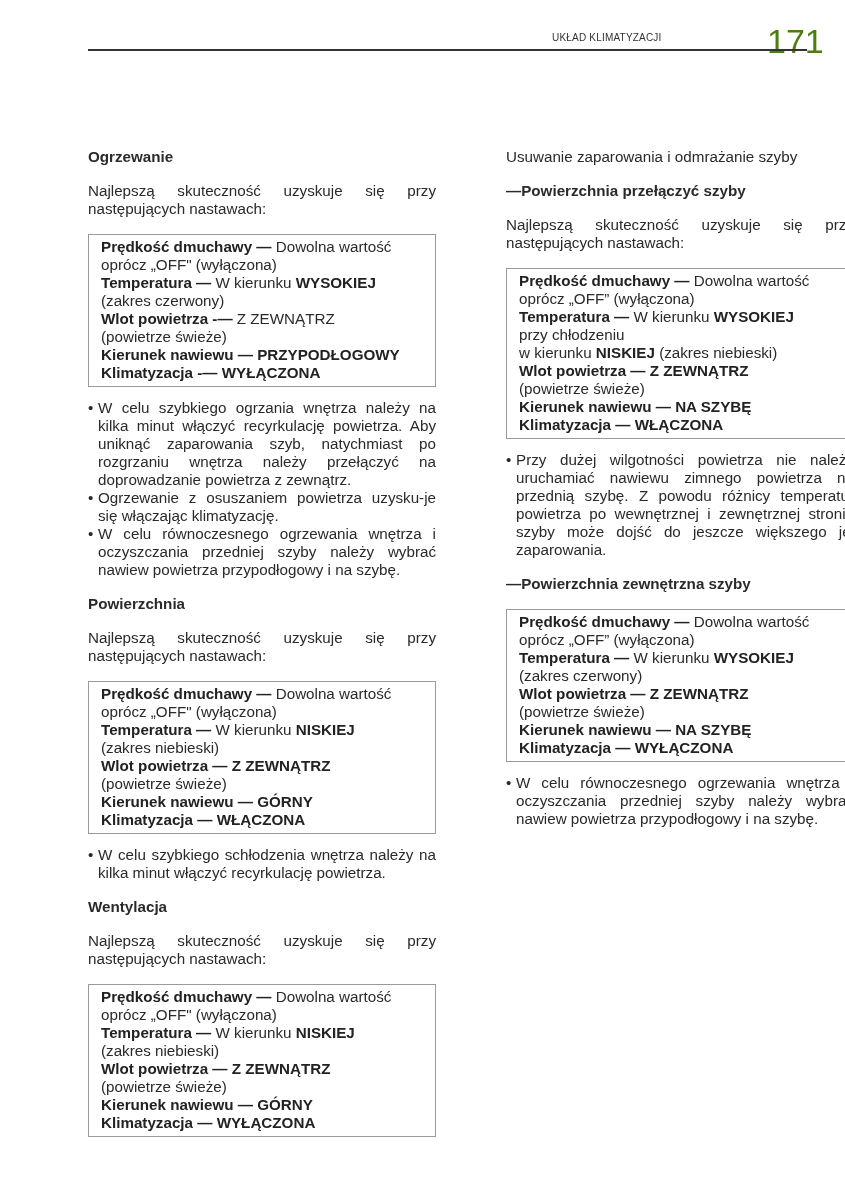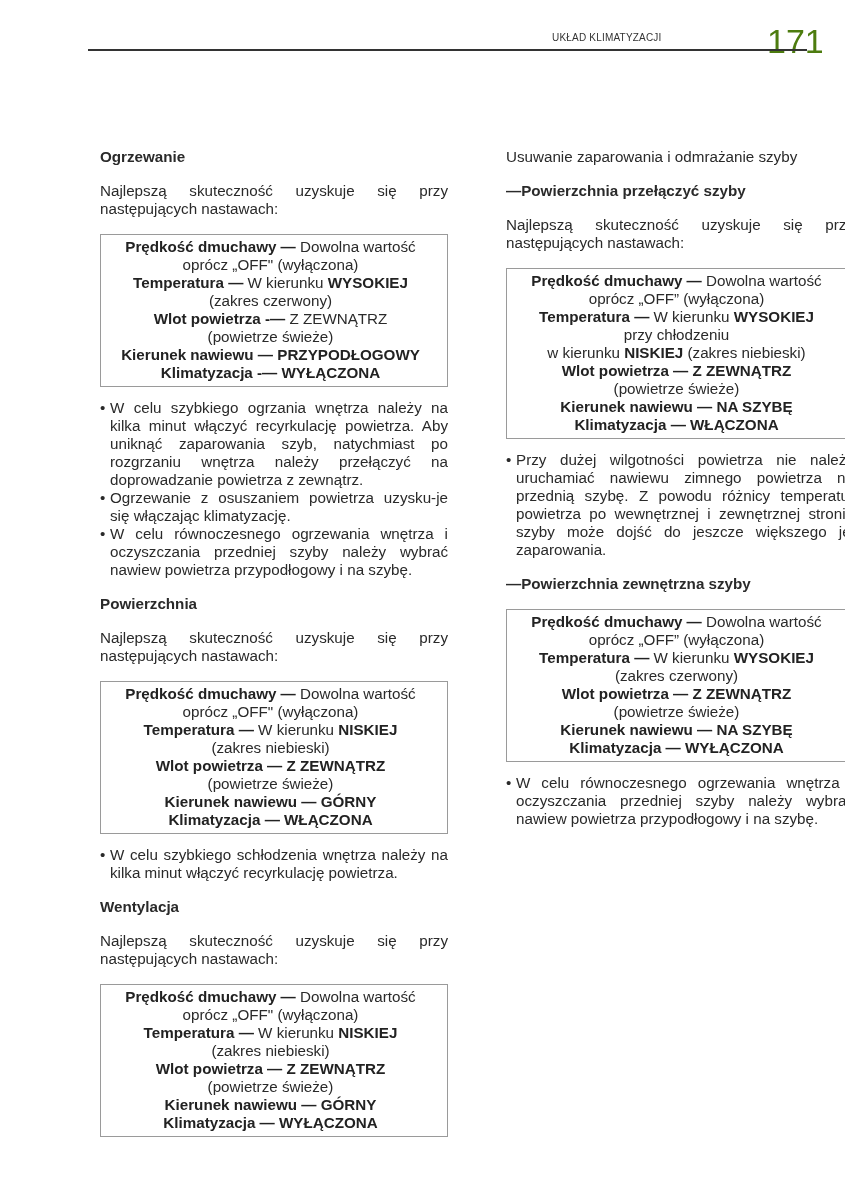--- a/index.html
+++ b/index.html
@@ -11,26 +11,26 @@
     position: absolute; left: 552px; top: 32px; font-size: 10px; color: #333;
     letter-spacing: 0.2px;
   }
   .page-number {
     position: absolute; left: 767px; top: 22px; font-size: 34px; color: #4d7c0f;
   }
   .header-rule {
     position: absolute; left: 88px; top: 49px; width: 719px; height: 2px; background: #333;
   }
   .col { position: absolute; top: 148px; width: 348px; font-size: 15.2px; line-height: 18px; }
-  .col-left { left: 100px; }
+  .col-left { left: 88px; }
   .col-right { left: 459px; margin-left: 47px; }
   .heading { font-weight: bold; margin: 0 0 16px 0; }
   .para { margin: 0 0 16px 0; text-align: justify; }
   .box {
-    border: 1.5px solid #9a9a9a; padding: 3px 7px 4px 0; margin: 0 0 12px 0; text-align: center;
+    border: 1.5px solid #9a9a9a; padding: 3px 7px 4px 12px; margin: 0 0 12px 0;
   }
   .box .line { white-space: nowrap; }
   b { font-weight: bold; color: #222; }
   ul.bullets { list-style: none; margin: 0 0 16px 0; padding: 0; }
   ul.bullets li { position: relative; padding-left: 10px; text-align: justify; }
   ul.bullets li .bullet { position: absolute; left: 0; top: 0; }
   .plain { margin: 0 0 16px 0; }
 </style>
 </head>
 <body>

